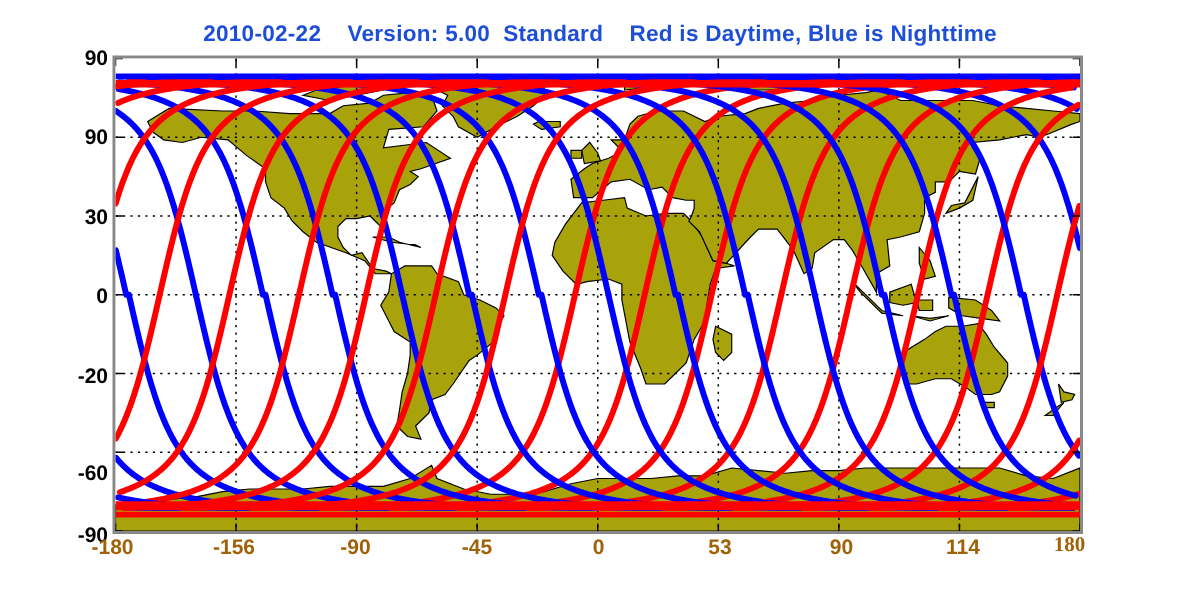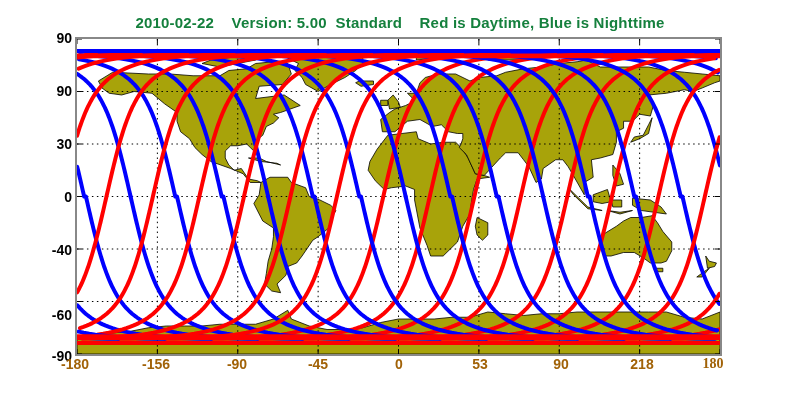--- a/index.html
+++ b/index.html
@@ -1,18 +1,18 @@
 <!DOCTYPE html>
 <html><head>
 <meta charset="utf-8">
 <style>
   html,body{margin:0;padding:0;background:#ffffff;}
   body{width:800px;height:400px;font-family:"Liberation Sans",sans-serif;position:relative;overflow:hidden;}
   #root{position:absolute;left:0;top:0;width:800px;height:400px;}
-  #title{position:absolute;left:0;top:14px;width:800px;text-align:center;font-size:15px;font-weight:bold;color:#15803d;letter-spacing:0.2px;white-space:pre;}
+  #title{position:absolute;left:0;top:14px;width:800px;text-align:center;font-size:15px;font-weight:bold;color:#1d4ed8;letter-spacing:0.2px;white-space:pre;}
   #plot{position:absolute;left:75px;top:37px;width:647px;height:319px;background:#ffffff;border:2px solid #888888;box-sizing:border-box;}
   #plotsvg{position:absolute;left:0;top:0;width:100%;height:100%;display:block;}
   .ylab{position:absolute;right:728px;font-size:14px;font-weight:bold;color:#000;text-align:right;width:60px;line-height:1;}
   .xlab{position:absolute;top:357px;font-size:14px;font-weight:bold;color:#a16207;text-align:center;width:60px;line-height:1;}
 </style>
 </head>
 <body>
 
 <div id="root">
 
@@ -160,27 +160,27 @@
           <line x1="0" y1="0" x2="5" y2="0"></line>
           <line x1="647" y1="0" x2="642" y2="0"></line>
         </g>
       </svg>
   </div>
 
   <div class="ylab" style="top:31px;">90</div>
   <div class="ylab" style="top:84px;">90</div>
   <div class="ylab" style="top:137px;">30</div>
   <div class="ylab" style="top:190px;">0</div>
-  <div class="ylab" style="top:243px;">-40</div>
+  <div class="ylab" style="top:243px;">-20</div>
   <div class="ylab" style="top:308px;">-60</div>
   <div class="ylab" style="top:349px;">-90</div>
 
   <div class="xlab" style="left:45px;">-180</div>
   <div class="xlab" style="left:126px;">-156</div>
   <div class="xlab" style="left:207px;">-90</div>
   <div class="xlab" style="left:288px;">-45</div>
   <div class="xlab" style="left:369px;">0</div>
   <div class="xlab" style="left:450px;">53</div>
   <div class="xlab" style="left:531px;">90</div>
-  <div class="xlab" style="left:612px;">218</div>
+  <div class="xlab" style="left:612px;">114</div>
   <div class="xlab" style="left:683px;font-family:Liberation Serif, serif;">180</div>
 
 </div>
 
 </body></html>

